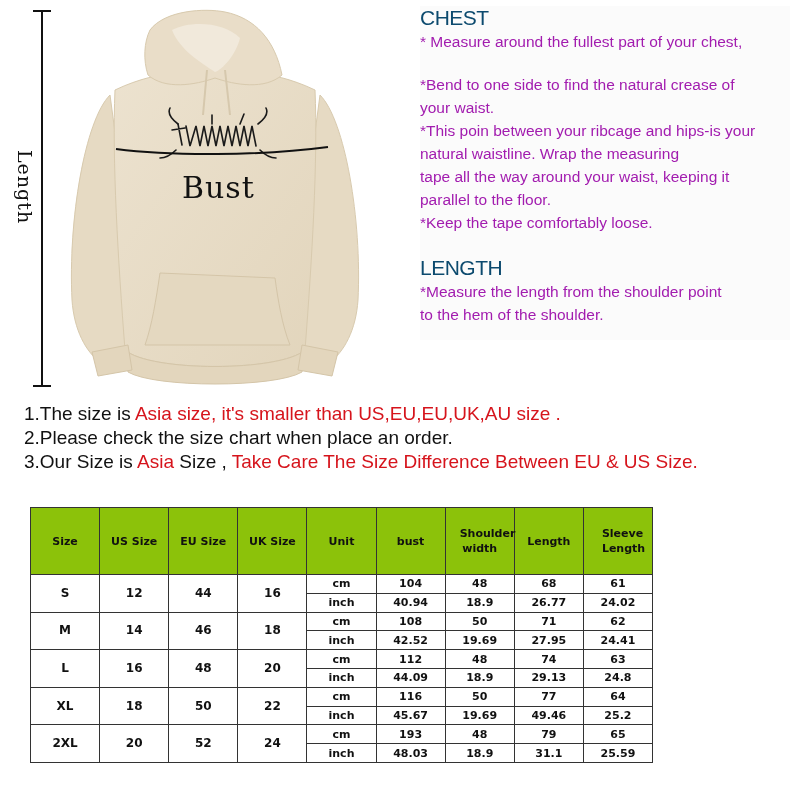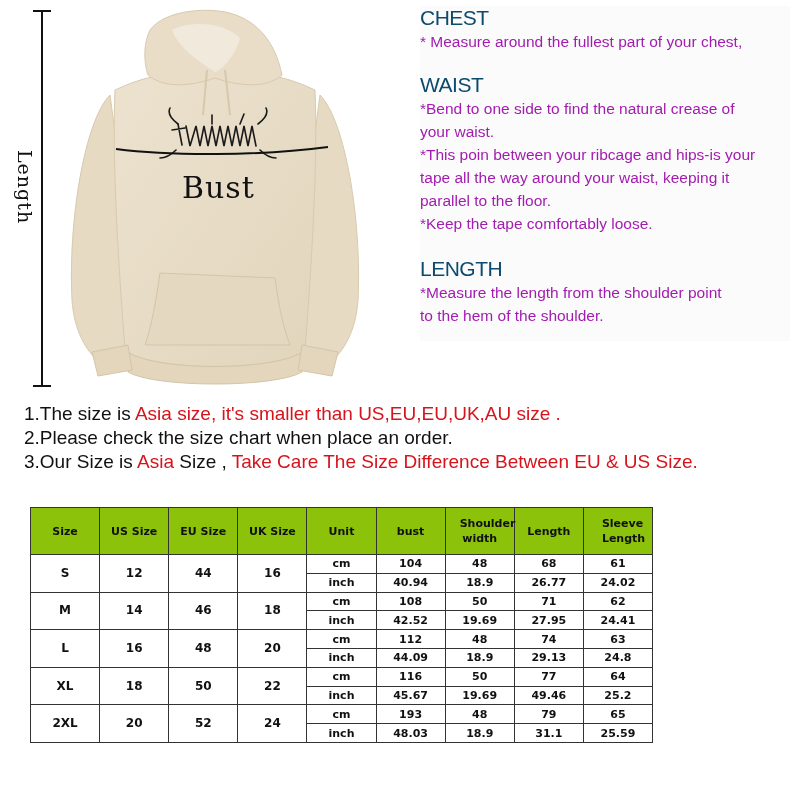--- a/index.html
+++ b/index.html
@@ -85,24 +85,24 @@
   <path d="M116 149 C 170 156, 260 156, 328 147" stroke="#111" stroke-width="2" fill="none"></path>
 </svg>
 <div class="bust-text">Bust</div>
 
 <div class="guide">
   <div class="section">
     <h2>CHEST</h2>
     <p>* Measure around the fullest part of your chest,</p>
   </div>
   <div class="section" style="margin-top:20px">
-    <h2>WAIST</h2>
     <p>*Bend to one side to find the natural crease of</p>
     <p>your waist.</p>
     <p>*This poin between your ribcage and hips-is your</p>
+    <p>natural waistline. Wrap the measuring</p>
     <p>tape all the way around your waist, keeping it</p>
     <p>parallel to the floor.</p>
     <p>*Keep the tape comfortably loose.</p>
   </div>
   <div class="section" style="margin-top:22px">
     <h2>LENGTH</h2>
     <p>*Measure the length from the shoulder point</p>
     <p>to the hem of the shoulder.</p>
   </div>
 </div>
@@ -121,21 +121,21 @@
 
 <table class="size-table">
   <thead>
     <tr>
       <th>Size</th>
       <th>US Size</th>
       <th>EU Size</th>
       <th>UK Size</th>
       <th>Unit</th>
       <th>bust</th>
-      <th style="padding:8px 14px">Shoulder width</th>
+      <th style="padding:18px 14px">Shoulder width</th>
       <th>Length</th>
       <th style="padding:0 18px">Sleeve Length</th>
     </tr>
   </thead>
   <tbody>
 
     <tr>
       <td class="main" rowspan="2">S</td>
       <td class="main" rowspan="2">12</td>
       <td class="main" rowspan="2">44</td>

